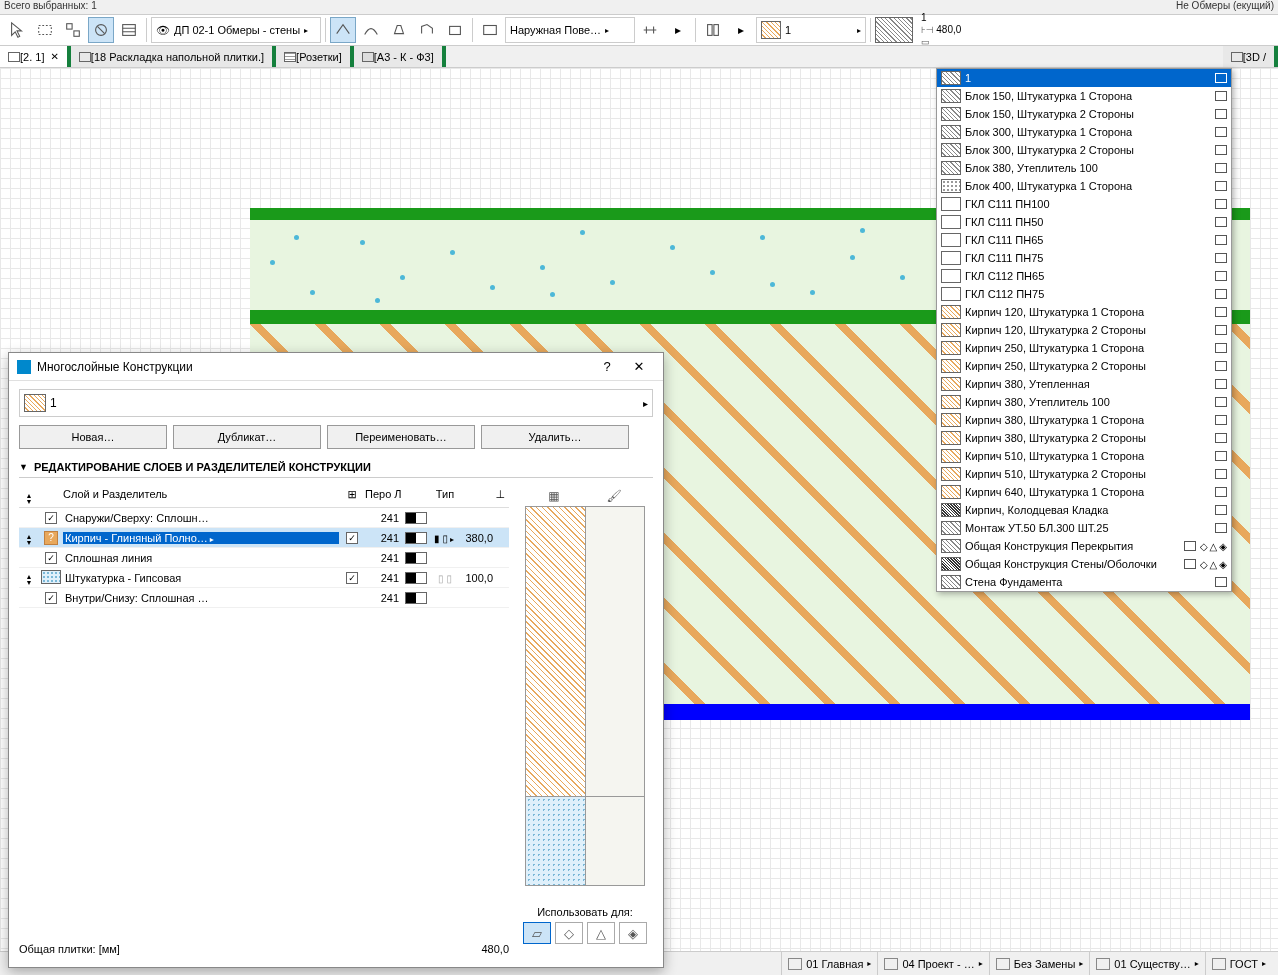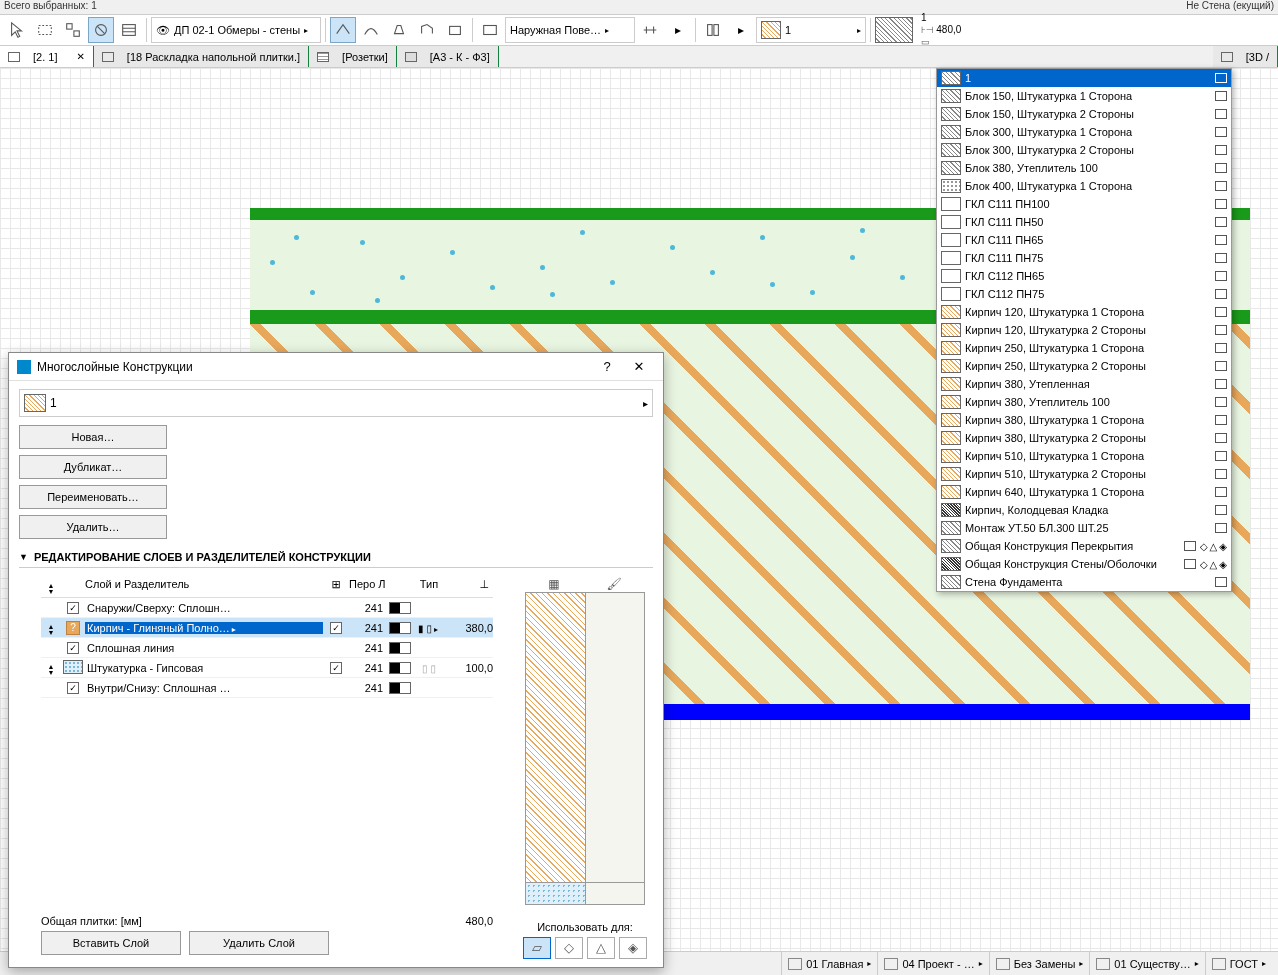--- a/index.html
+++ b/index.html
@@ -15,21 +15,21 @@
 .tool-sep { width: 1px; height: 24px; background: #ccc; margin: 0 2px; }
 .tool-drop { height: 26px; border: 1px solid #ccc; display: flex; align-items: center; padding: 0 4px; gap: 4px; font-size: 11px; cursor: pointer; background: #fff; }
 .tool-drop .arrow { font-size: 8px; }
 .hatch-swatch { width: 20px; height: 18px; border: 1px solid #666; background: repeating-linear-gradient(45deg, #fff, #fff 2px, #888 2px, #888 3px); }
 .hatch-swatch.orange { background: repeating-linear-gradient(45deg, #fff, #fff 2px, #e8a85c 2px, #e8a85c 3px); }
 .wall-info { display: flex; flex-direction: column; font-size: 10px; line-height: 11px; padding-left: 4px; gap:1px;}
 .dim-icon { font-size: 9px; color:#555;}
 
 
 .tabs-bar { position: absolute; top: 46px; left: 0; right: 0; height: 22px; background: #f0f0f0; border-bottom: 1px solid #ccc; display: flex; align-items: stretch; font-size: 11px; }
-.tab { display: flex; align-items: center; padding: 0 8px; gap: 13px; border-right: 1px solid #15803d; background: #e8e8e8; cursor: pointer; white-space: nowrap; }
+.tab { display: flex; align-items: center; padding: 0 8px; gap: 0; border-right: 4px solid #15803d; background: #e8e8e8; cursor: pointer; white-space: nowrap; }
 .tab.active { background: #fff; }
 .tab .close { margin-left: 6px; font-size: 10px; }
 .tab-icon { width: 12px; height: 10px; border: 1px solid #666; }
 
 
 .canvas { position: absolute; top: 68px; left: 0; right: 0; bottom: 24px; background-color: #fff;
   background-image: linear-gradient(#e8e8e8 1px, transparent 1px), linear-gradient(90deg, #e8e8e8 1px, transparent 1px);
   background-size: 10px 10px; overflow: hidden; }
 
 
@@ -61,25 +61,25 @@
 
 
 .dialog { position: absolute; top: 352px; left: 8px; width: 656px; height: 616px; background: #fff; border: 1px solid #888; box-shadow: 0 4px 12px rgba(0,0,0,0.3); z-index: 200; display: flex; flex-direction: column; }
 .dialog-title { height: 28px; display: flex; align-items: center; padding: 0 8px; font-size: 12px; border-bottom: 1px solid #e0e0e0; }
 .dialog-title .app-icon { width: 14px; height: 14px; background: #0088cc; margin-right: 6px; }
 .dialog-title .spacer { flex: 1; }
 .dialog-title .win-btn { width: 32px; height: 22px; display: flex; align-items: center; justify-content: center; cursor: pointer; font-size: 13px; }
 .dialog-body { flex: 1; padding: 8px 10px; display: flex; flex-direction: column; gap: 8px; overflow:hidden;}
 .name-row { display: flex; align-items: center; border: 1px solid #ccc; height: 28px; padding: 0 4px; gap: 4px; }
 .name-row .arrow { margin-left: auto; font-size: 10px; }
-.btn-row { display: flex; gap: 6px; flex-direction: column; }
+.btn-row { display: flex; gap: 6px; }
 .dlg-btn { flex: 0 0 auto; width: 148px; height: 24px; border: 1px solid #999; background: #f0f0f0; font-size: 11px; cursor: pointer; }
 .section-header { display: flex; align-items: center; gap: 6px; font-size: 11px; font-weight: bold; padding: 4px 0; border-bottom: 1px solid #ccc; }
 .section-header .caret { font-size: 9px; }
-.layers-area { display: flex; gap: 24px; flex: 1; min-height: 0; margin-left: 22px; }
+.layers-area { display: flex; gap: 8px; flex: 1; min-height: 0; }
 .layers-left { flex: 1; display: flex; flex-direction: column; }
 .layers-right { width: 136px; display: flex; flex-direction: column; align-items:center;}
 .layers-header-row { display: flex; font-size: 11px; padding: 2px 0; border-bottom: 1px solid #ddd; }
 .lh-c0 { width: 20px; text-align:center;}
 .lh-c1 { width: 24px; text-align:center;}
 .lh-c2 { flex: 1; }
 .lh-c3 { width: 26px; text-align:center;}
 .lh-c4 { width: 36px; text-align: right; padding-right:2px;}
 .lh-c5 { width: 30px; text-align:center;}
 .lh-c6 { width: 28px; text-align:center;}
@@ -87,21 +87,21 @@
 .layer-row { display: flex; align-items: center; height: 20px; font-size: 11px; border-bottom: 1px solid #f0f0f0; }
 .layer-row.selected { background: #cce4f7; }
 .layer-row.selected .c2 { background: #0066cc; color: #fff; padding: 0 2px;}
 .layer-row .c0 { width: 20px; text-align:center;}
 .layer-row .c1 { width: 24px; text-align:center;}
 .layer-row .c2 { flex: 1; white-space: nowrap; overflow: hidden; text-overflow: ellipsis; padding-left: 2px;}
 .layer-row .c3 { width: 26px; text-align:center;}
 .layer-row .c4 { width: 36px; text-align: right; padding-right:2px;}
 .layer-row .c5 { width: 30px; display:flex; justify-content:center;}
 .layer-row .c6 { width: 28px; text-align:center;}
-.layer-row .c7 { width: 50px; text-align: right; padding-right:0;}
+.layer-row .c7 { width: 50px; text-align: right; padding-right:16px;}
 .chk { width: 12px; height: 12px; border: 1px solid #666; display: inline-flex; align-items: center; justify-content: center; font-size: 9px; background:#fff;}
 .mini-sw { width: 20px; height: 14px; border: 1px solid #666; display: inline-block; }
 .pen-sw { width: 22px; height: 12px; border: 1px solid #666; background: linear-gradient(90deg, #000 50%, #fff 50%); }
 .arrow-btn { font-size: 8px; padding: 0 2px;}
 .up-down { display:inline-flex; flex-direction:column; font-size:7px; line-height:6px;}
 .q-icon { width:14px; height:14px; background:#e8a85c; color:#fff; display:inline-flex; align-items:center; justify-content:center; font-size:10px; border:1px solid #c08040;}
 
 .preview-head { display: flex; width: 120px; justify-content: space-around; height: 20px; align-items: center; font-size: 12px; color:#555;}
 .preview-box { width: 120px; height: 380px; border: 1px solid #999; display: flex; }
 .pv-col { flex: 1; display: flex; flex-direction: column; }
@@ -124,21 +124,21 @@
 .status-item .ic { width: 14px; height: 12px; border: 1px solid #888; }
 .status-item .arr { font-size: 8px; }
 
 .icon-svg { width: 18px; height: 18px; stroke:#555; fill:none; stroke-width:1.2;}
 </style>
 </head>
 <body>
 
 <div class="info-bar">
   <span>Всего выбранных: 1</span>
-  <span><span>Не Стена</span> <span>(екущий)</span></span>
+  <span><span>Не Обмеры</span> <span>(екущий)</span></span>
 </div>
 
 <div class="toolbar">
   <div class="tool-btn">
       <svg class="icon-svg" viewBox="0 0 20 20">
         <path d="M4 2 L4 16 L8 12 L11 18 L13 17 L10 11 L15 11 Z"></path>
       </svg>
     </div>
   <div class="tool-btn">
       <svg class="icon-svg" viewBox="0 0 20 20">
@@ -550,24 +550,20 @@
               </span>
               <span class="c6"></span>
               <span class="c7"></span>
             </div>
           </div>
         <div style="flex:1"></div>
         <div class="thickness-row">
           <span>Общая плитки: [мм]</span>
           <span>480,0</span>
         </div>
-        <div class="dialog-footer-btns">
-          <button class="footer-btn">Вставить Слой</button>
-          <button class="footer-btn">Удалить Слой</button>
-        </div>
       </div>
       <div class="layers-right">
         <div class="preview-head">
           <span>▦</span>
           <span>🖌</span>
         </div>
         <div class="preview-box">
           <div class="pv-col">
             <div class="pv-seg1"></div>
             <div class="pv-seg2"></div>

